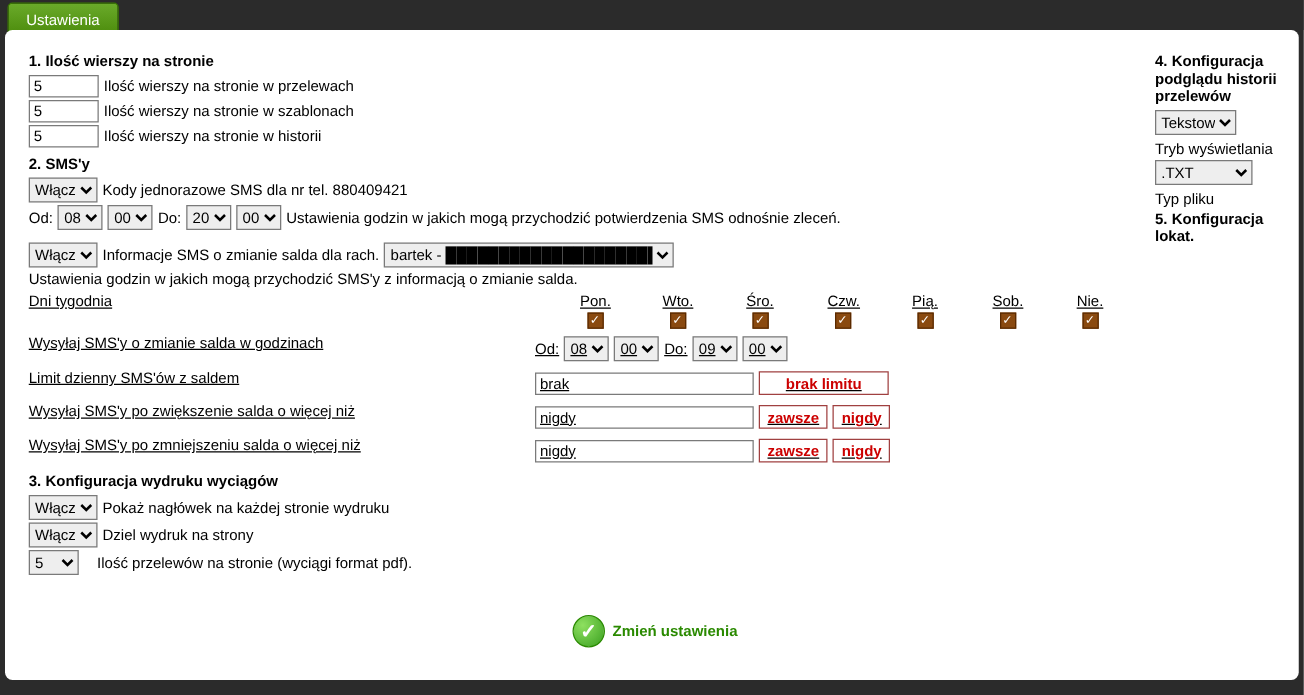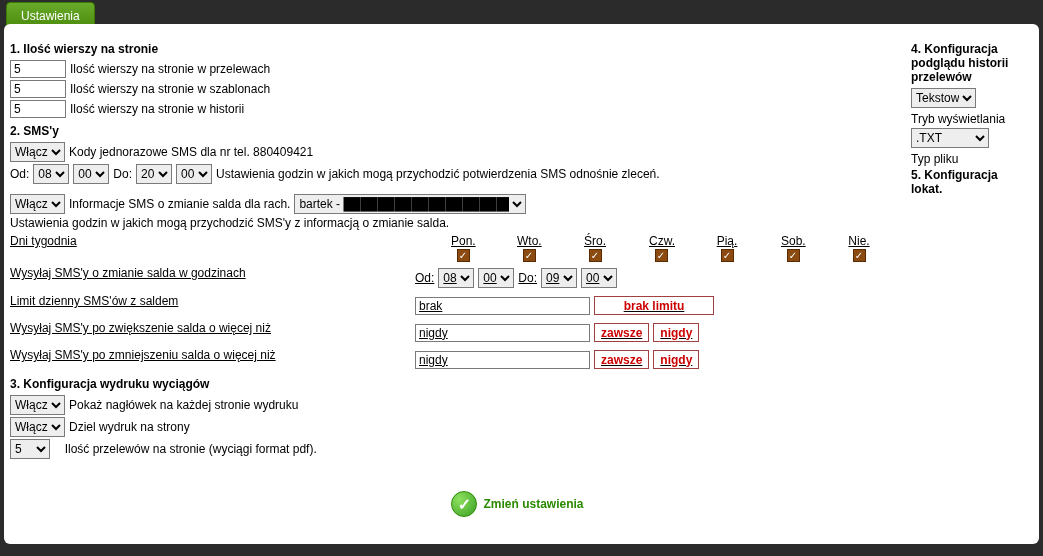--- a/index.html
+++ b/index.html
@@ -23,21 +23,21 @@
   padding: 6px 14px;
   border-radius: 4px 4px 0 0;
   border: 1px solid #3a7a00;
   font-size: 12px;
   cursor: pointer;
 }
 .page {
   background: #fff;
   border-radius: 6px;
   margin: 0 4px 4px 4px;
-  padding: 12px 14px 14px 6px;
+  padding: 12px 14px 14px 19px;
   min-height: 520px;
   position: relative;
 }
 .cols { display: flex; gap: 40px; }
 .left { flex: 0 0 730px; }
 .right { flex: 1; }
 h4 { margin: 6px 0 4px 0; font-size: 12px; font-weight: bold; }
 .row { margin: 2px 0; display: flex; align-items: center; gap: 4px; flex-wrap: wrap; }
 input[type=text] {
   border: 1px solid #7a7a7a;
@@ -182,21 +182,21 @@
       <select><option>08</option></select>
       <select><option>00</option></select>
       <span>Do:</span>
       <select><option>09</option></select>
       <select><option>00</option></select>
     </div>
 
     <div>Limit dzienny SMS'ów z saldem</div>
     <div class="row">
       <input type="text" class="w180" value="brak" style="">
-      <button class="btn-red" style="width:120px">brak limitu</button>
+      <button class="btn-red" style="width:104px">brak limitu</button>
     </div>
 
     <div>Wysyłaj SMS'y po zwiększenie salda o więcej niż</div>
     <div class="row">
       <input type="text" class="w180" value="nigdy" style="">
       <button class="btn-red">zawsze</button>
       <button class="btn-red">nigdy</button>
     </div>
 
     <div>Wysyłaj SMS'y po zmniejszeniu salda o więcej niż</div>

